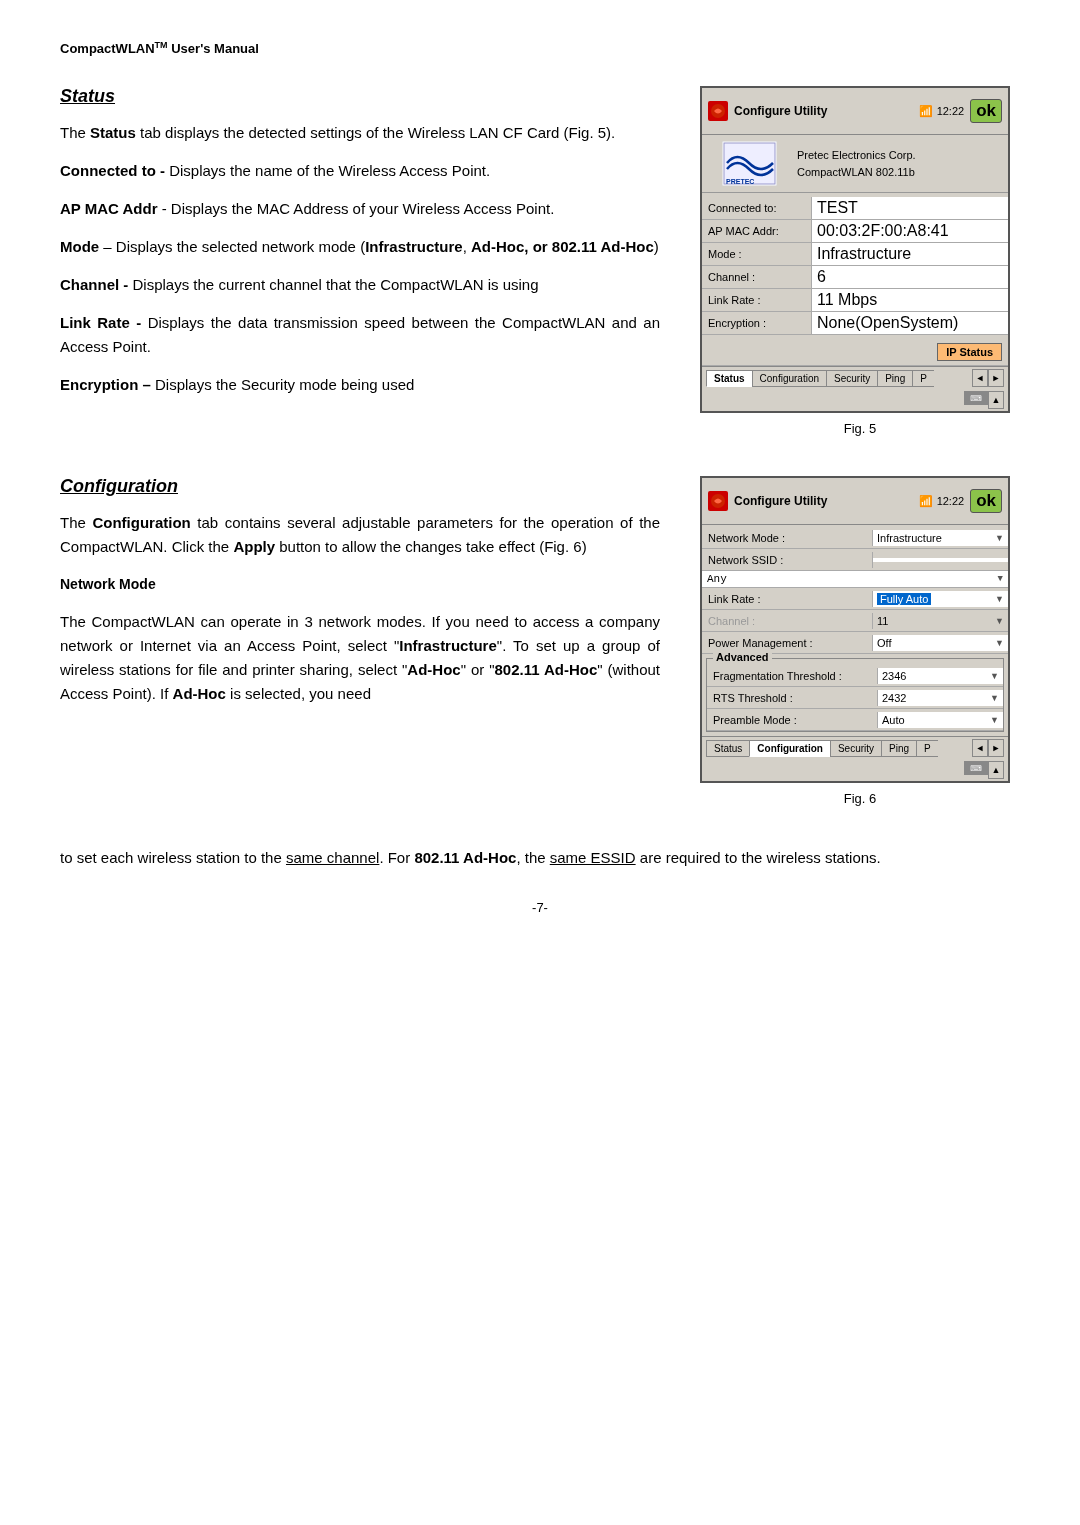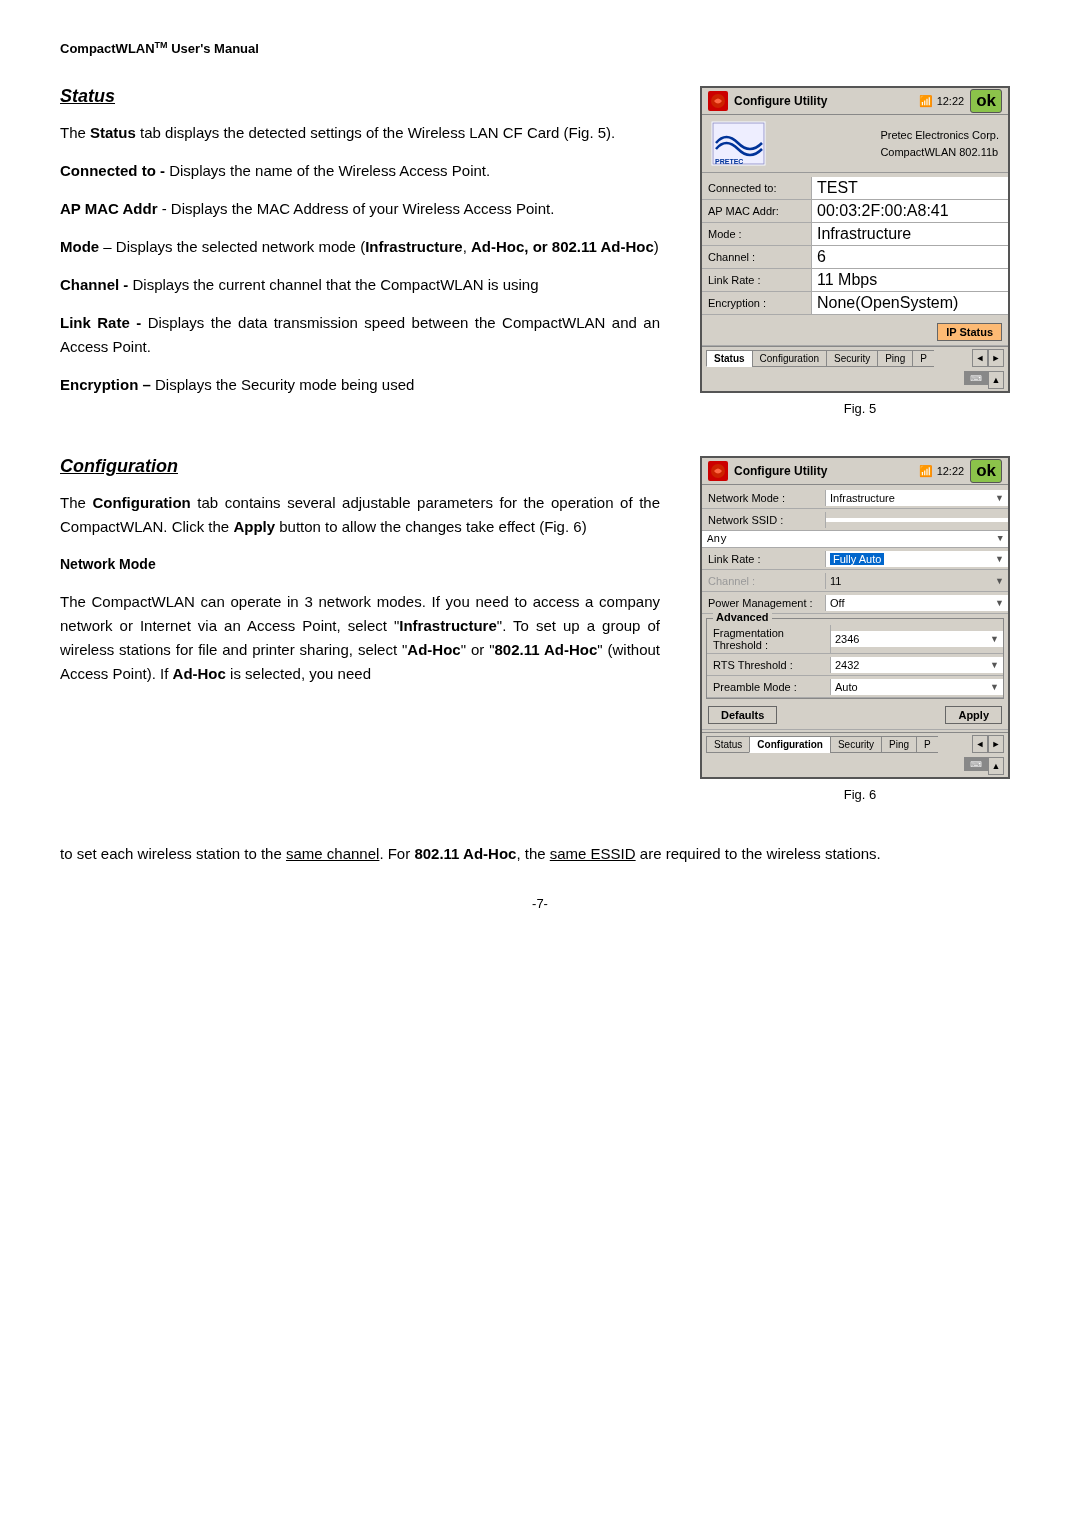--- a/index.html
+++ b/index.html
@@ -64,21 +64,21 @@
       border: 2px solid #555;
       background: #d4d0c8;
       font-size: 11px;
       font-family: Arial, sans-serif;
       width: 310px;
     }
     .device-titlebar {
       background: #d4d0c8;
       display: flex;
       align-items: center;
-      padding: 1px 6px;
+      padding: 11px 6px;
       border-bottom: 1px solid #888;
       gap: 6px;
     }
     .device-titlebar .app-icon {
       width: 20px;
       height: 20px;
       background: #c00;
       border-radius: 2px;
       display: flex;
       align-items: center;
@@ -106,24 +106,23 @@
       border: 1px solid #555;
       border-radius: 3px;
       padding: 1px 5px;
       font-size: 17px;
       font-weight: bold;
       cursor: pointer;
     }
     .device-logo-area {
       display: flex;
       align-items: center;
-      padding: 6px 9px;
+      padding: 6px 20px;
       border-bottom: 1px solid #999;
-      gap: 8px;
-      justify-content: space-between;
+      gap: 20px;
     }
     .device-company-info {
       font-size: 11px;
       line-height: 1.5;
     }
 
     .device-fields {
       padding: 4px 0;
     }
     .device-field-row {
@@ -224,21 +223,21 @@
     }
 
     
     .config-field-row {
       display: flex;
       align-items: center;
       border-bottom: 1px solid #aaa;
       min-height: 22px;
     }
     .config-label {
-      width: 124px;
+      width: 171px;
       padding: 2px 6px;
       font-size: 11px;
       background: #d4d0c8;
       border-right: 1px solid #aaa;
       display: flex;
       align-items: center;
     }
     .config-value {
       flex: 1;
       padding: 2px 4px;
@@ -513,24 +512,20 @@
               <div class="config-field-row">
                 <span class="config-label">Preamble Mode :</span>
                 <span class="config-value">
                   <span>Auto</span>
                   <span class="dropdown-arrow">▼</span>
                 </span>
               </div>
             </div>
           </div>
 
-          <div class="config-buttons-row">
-            <button class="config-btn">Defaults</button>
-            <button class="config-btn apply">Apply</button>
-          </div>
         </div>
 
         <div class="device-tabs">
           <div class="device-tab">Status</div>
           <div class="device-tab active">Configuration</div>
           <div class="device-tab">Security</div>
           <div class="device-tab">Ping</div>
           <div class="device-tab">P</div>
           <div class="tab-nav-arrows">
             <div class="tab-arrow">◄</div>

